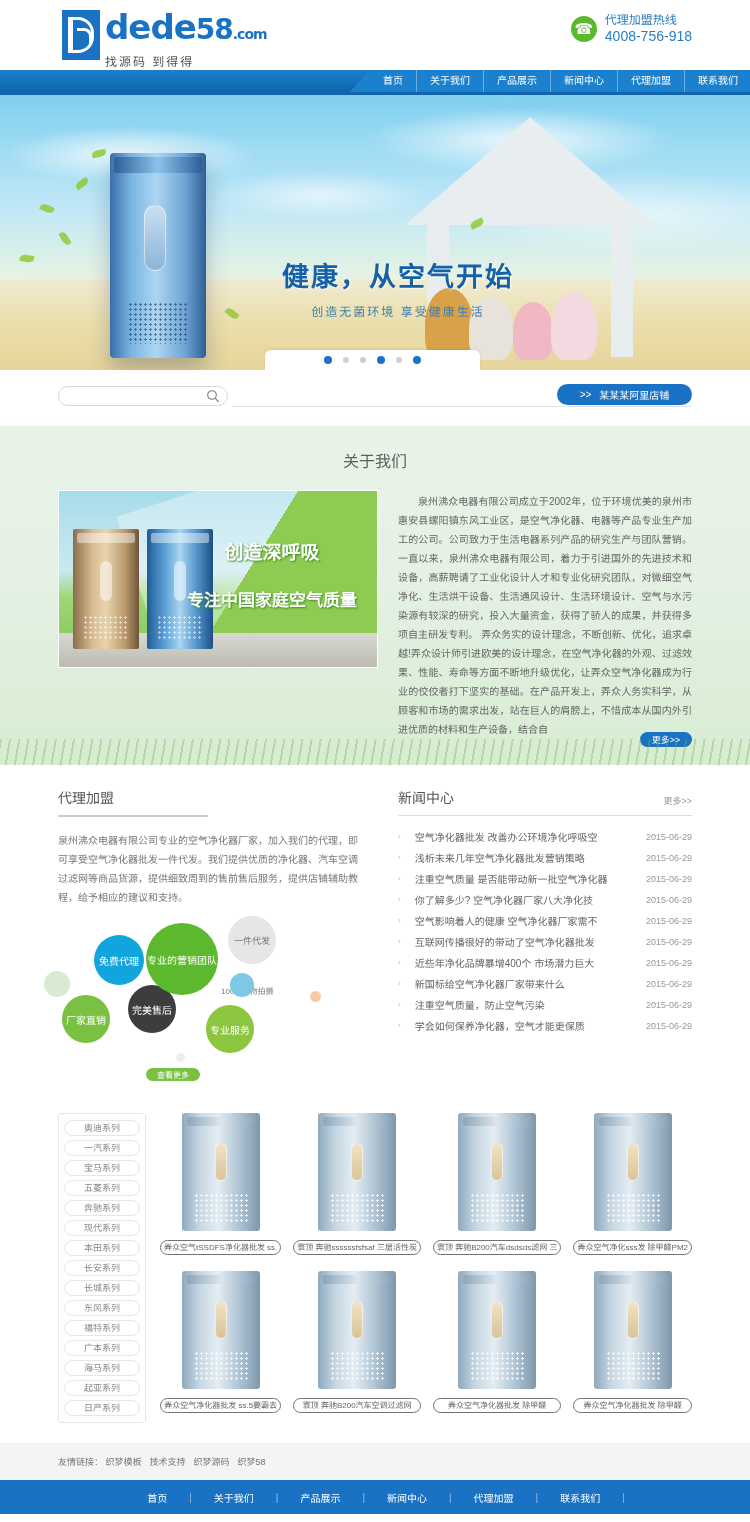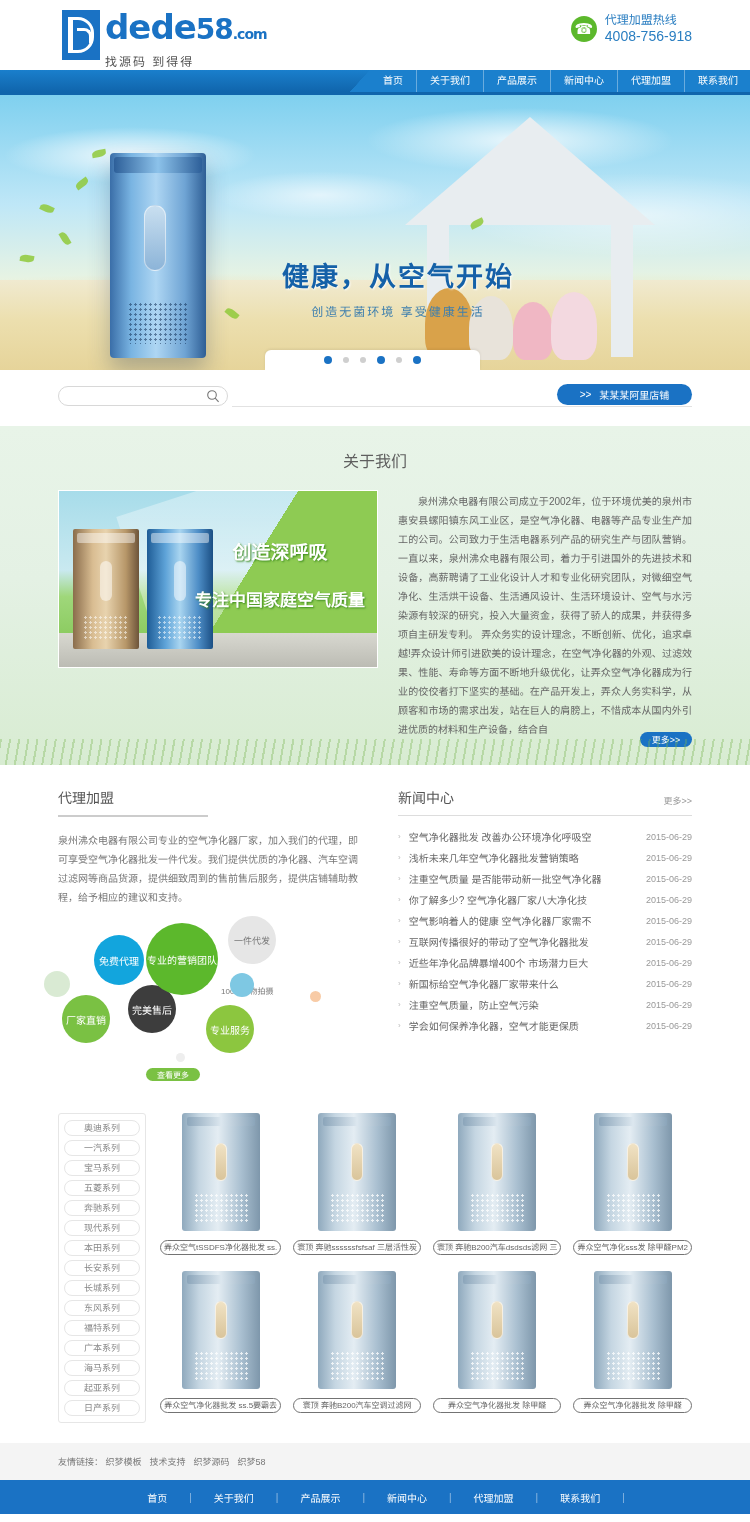--- a/index.html
+++ b/index.html
@@ -191,21 +191,21 @@
   .about-img {
     width: 320px; height: 178px; flex: none; border: 1px solid #fff; position: relative;
     overflow: hidden;
     background: linear-gradient(#a7dcea 0%, #c9e9f0 45%, #9fd77a 60%, #7cc24c 100%);
   }
   .about-img .slash {
     position: absolute; right: -30px; top: -20px; width: 260px; height: 240px;
     background: linear-gradient(140deg, rgba(255,255,255,.35) 0 40%, #8ecb53 40% 100%);
     transform: rotate(-18deg);
   }
-  .ai-txt { position: absolute; right: 12px; top: 46px; text-align: center; z-index: 4; }
+  .ai-txt { position: absolute; right: 20px; top: 46px; text-align: center; z-index: 4; }
   .ai-t1 { font-size: 19px; font-weight: bold; color: #fff; text-shadow: 1px 1px 2px #3b8a1c; }
   .ai-t2 {
     font-size: 17px; font-weight: bold; color: #fff; margin-top: 22px;
     text-shadow: 1px 1px 2px #3b8a1c;
   }
   .purifier-sm {
     position: absolute; bottom: 18px; width: 66px; height: 120px; z-index: 3; border-radius: 2px;
   }
   .pur-a {
     left: 14px;
@@ -257,21 +257,21 @@
   }
   .news-head { display: flex; align-items: flex-end; justify-content: space-between; }
   .news-more { font-size: 9px; color: #999; cursor: pointer; padding-bottom: 8px; }
   .news-rule { height: 1px; background: #ddd; margin-bottom: 10px; }
   .news-list { list-style: none; }
   .news-list li {
     display: flex; align-items: center; font-size: 10px; color: #666;
     height: 21px; cursor: pointer;
   }
   .news-arrow { color: #bbb; font-size: 8px; margin-right: 8px; }
-  .news-title { flex: 1; white-space: nowrap; overflow: hidden; text-overflow: ellipsis; }
+  .news-title { flex: 1; white-space: nowrap; overflow: hidden; text-overflow: ellipsis; margin-left: 6px; }
   .news-date { color: #999; font-size: 9px; margin-left: 10px; }
 
   
   .products { width: 750px; background: #fff; padding: 12px 4px 20px; }
   .prod-inner { width: 634px; margin: 0 auto; display: flex; gap: 14px; }
   .cat-box {
     width: 88px; flex: none; border: 1px solid #e6e6e6; border-radius: 3px;
     padding: 6px 5px; background: #fff;
   }
   .cat-item {

